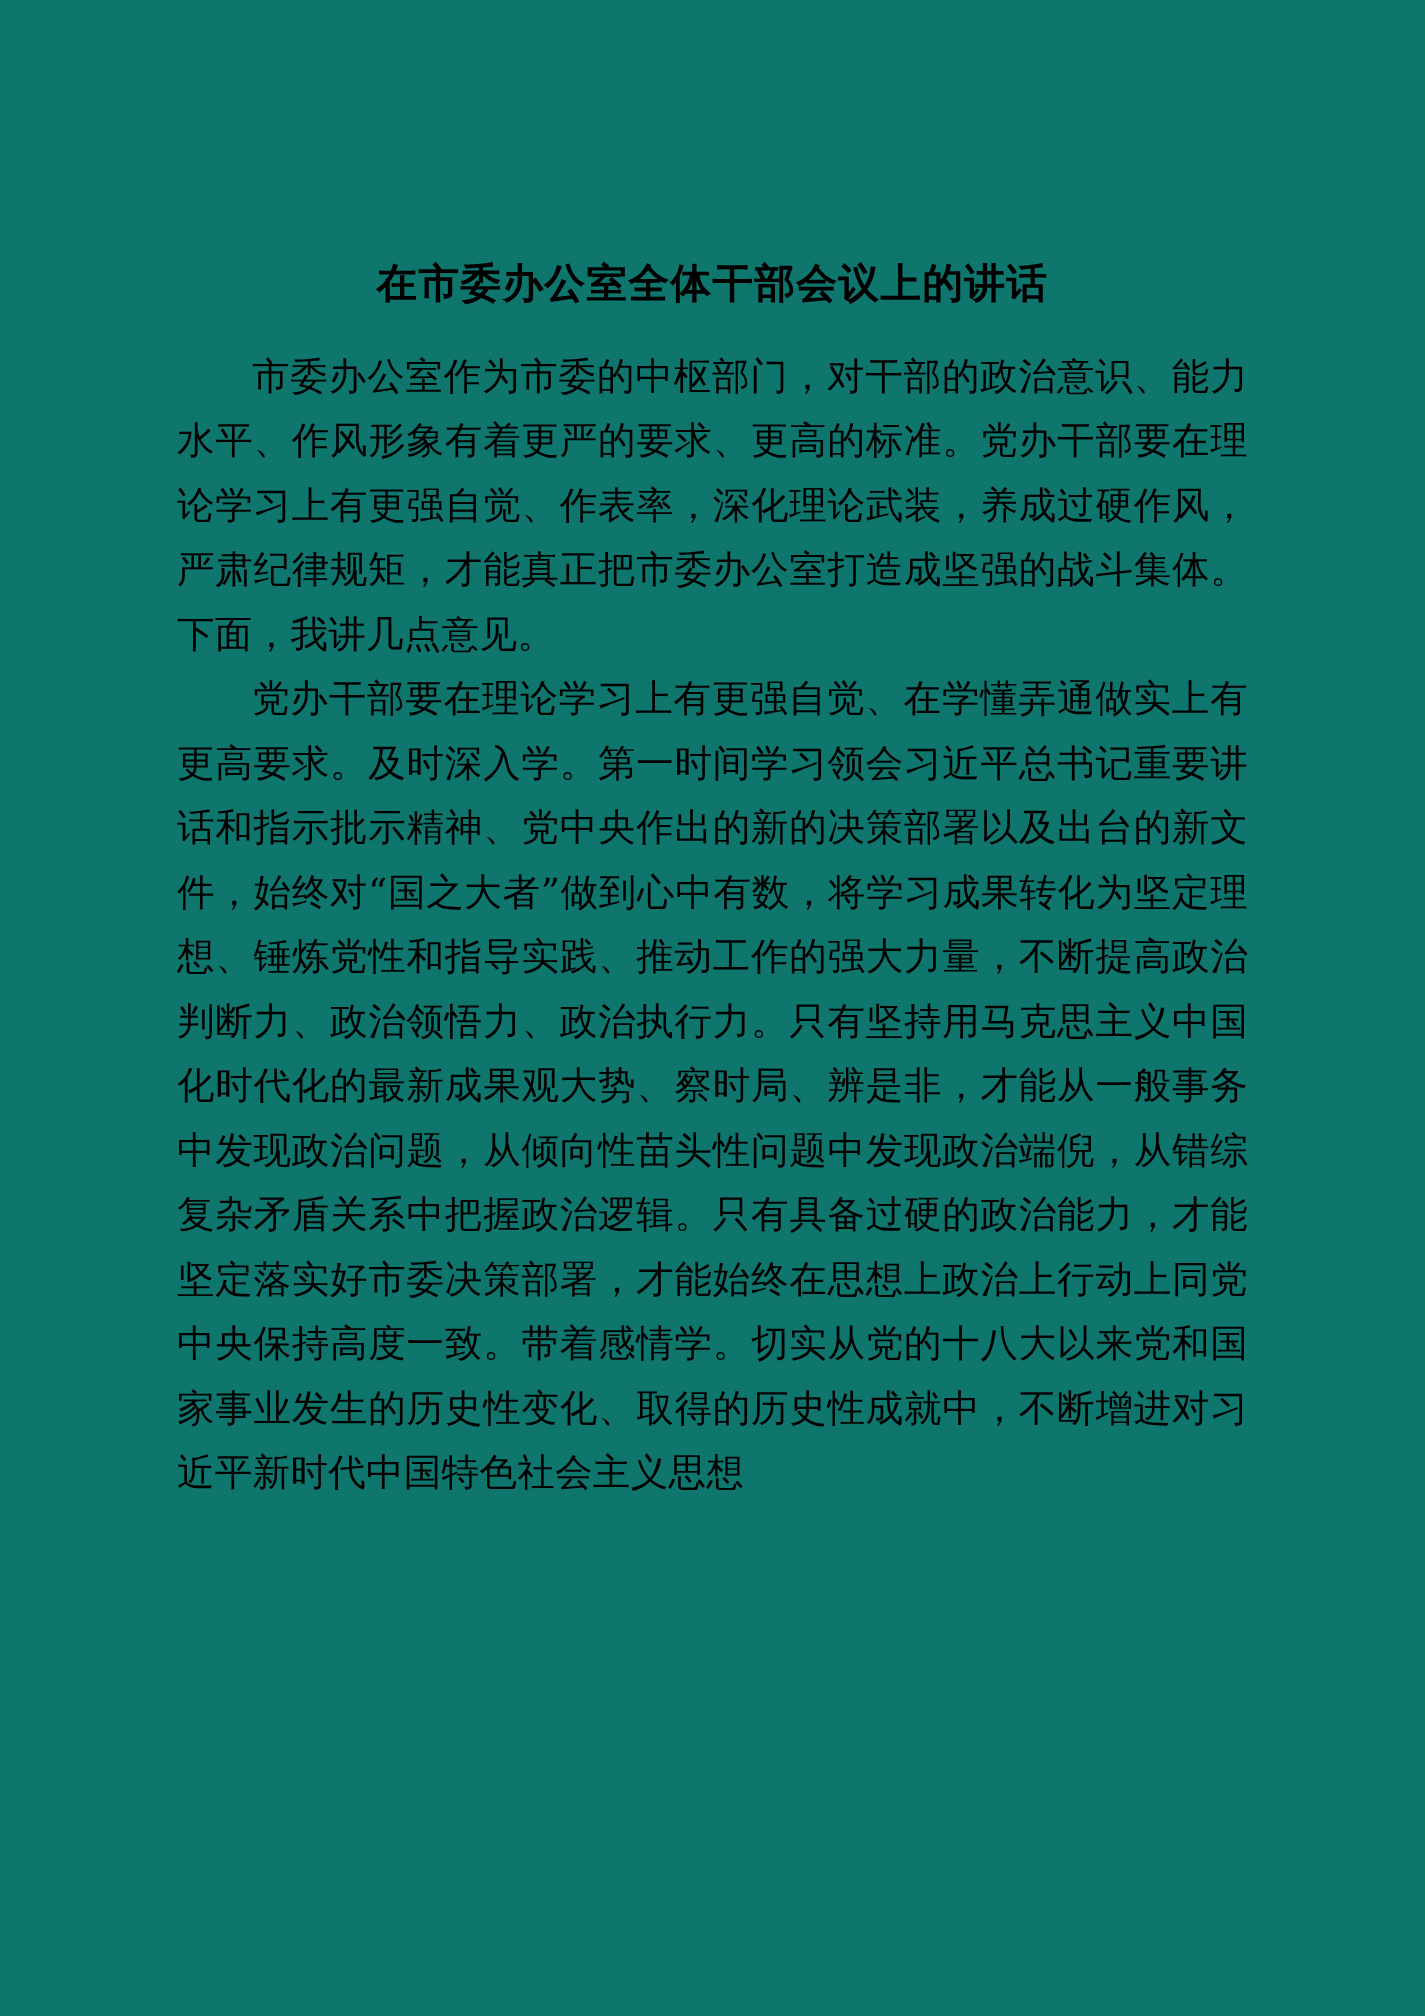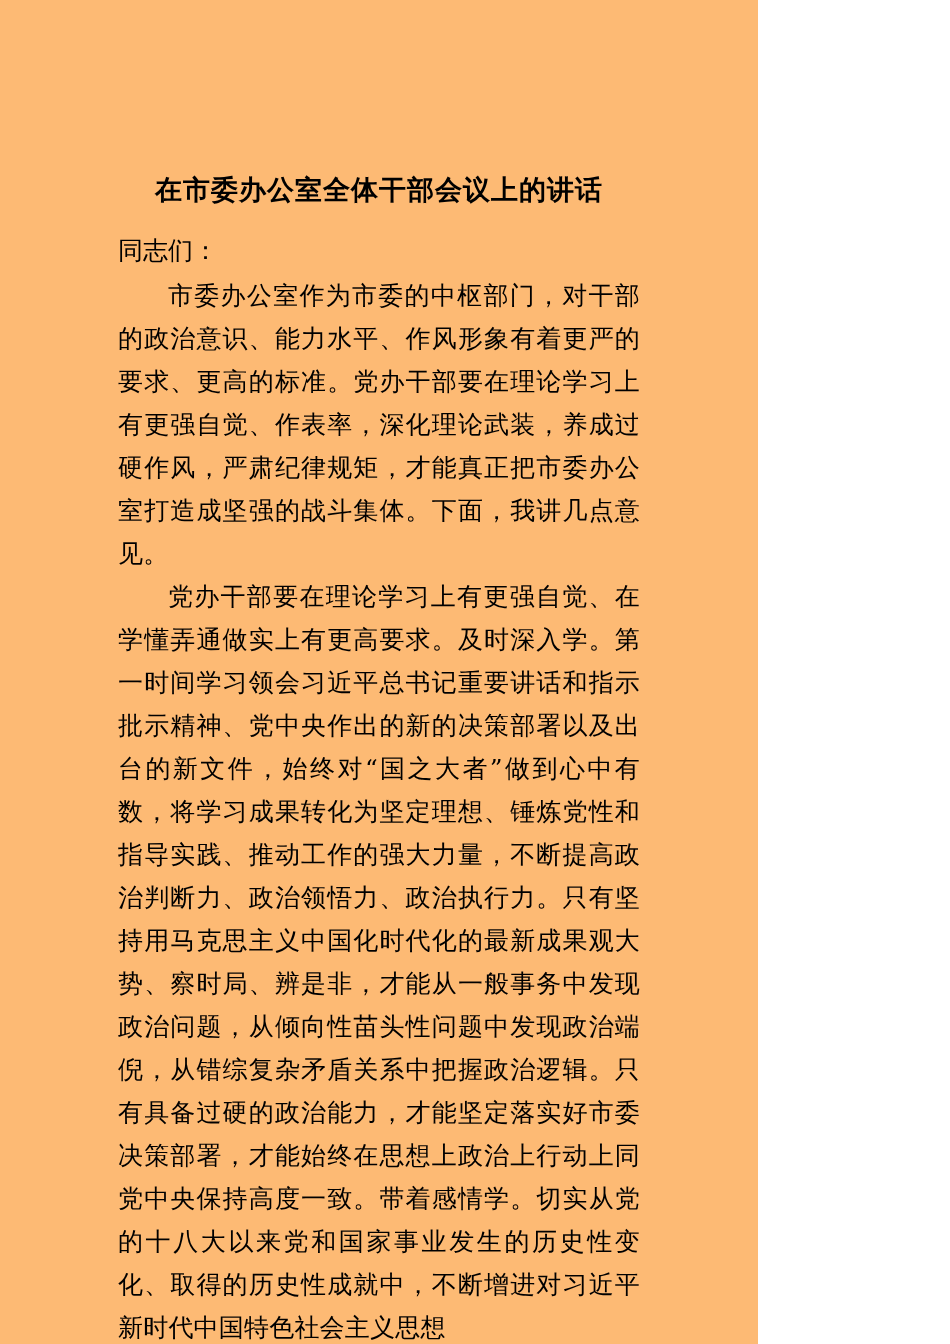--- a/index.html
+++ b/index.html
@@ -8,25 +8,25 @@
     background: #ffffff;
   }
   body {
     width: 950px;
     height: 1344px;
     font-family: "DejaVu Serif", "Liberation Serif", serif;
     color: #000000;
     overflow: hidden;
   }
   .page {
-    width: 758px;
+    width: 950px;
     height: 1344px;
     box-sizing: border-box;
     padding: 170px 118px 60px 118px;
-    background: #fdba74;
+    background: #0f766e;
   }
   .doc-title {
     text-align: center;
     font-size: 27px;
     font-weight: bold;
     letter-spacing: 1px;
     line-height: 1.5;
     margin: 0 0 18px 0;
     font-family: "DejaVu Serif", "Liberation Serif", serif;
   }
@@ -45,16 +45,15 @@
     text-align: justify;
     text-justify: inter-ideograph;
     letter-spacing: 0.2px;
   }
 </style>
 </head>
 <body>
 
 <div class="page">
   <h1 class="doc-title">在市委办公室全体干部会议上的讲话</h1>
-  <p class="salutation">同志们：</p>
   <p class="para">市委办公室作为市委的中枢部门，对干部的政治意识、能力水平、作风形象有着更严的要求、更高的标准。党办干部要在理论学习上有更强自觉、作表率，深化理论武装，养成过硬作风，严肃纪律规矩，才能真正把市委办公室打造成坚强的战斗集体。下面，我讲几点意见。</p>
   <p class="para">党办干部要在理论学习上有更强自觉、在学懂弄通做实上有更高要求。及时深入学。第一时间学习领会习近平总书记重要讲话和指示批示精神、党中央作出的新的决策部署以及出台的新文件，始终对“国之大者”做到心中有数，将学习成果转化为坚定理想、锤炼党性和指导实践、推动工作的强大力量，不断提高政治判断力、政治领悟力、政治执行力。只有坚持用马克思主义中国化时代化的最新成果观大势、察时局、辨是非，才能从一般事务中发现政治问题，从倾向性苗头性问题中发现政治端倪，从错综复杂矛盾关系中把握政治逻辑。只有具备过硬的政治能力，才能坚定落实好市委决策部署，才能始终在思想上政治上行动上同党中央保持高度一致。带着感情学。切实从党的十八大以来党和国家事业发生的历史性变化、取得的历史性成就中，不断增进对习近平新时代中国特色社会主义思想</p>
 </div>
 
 </body></html>

